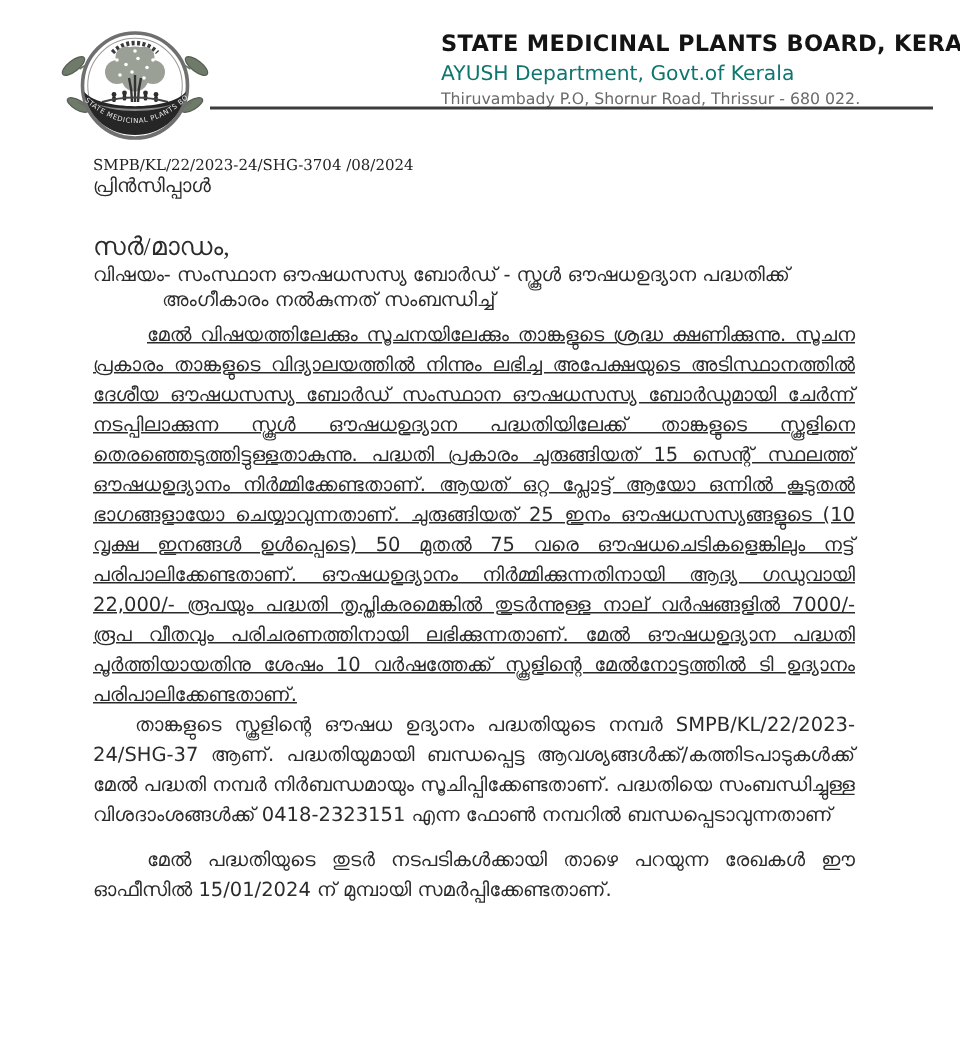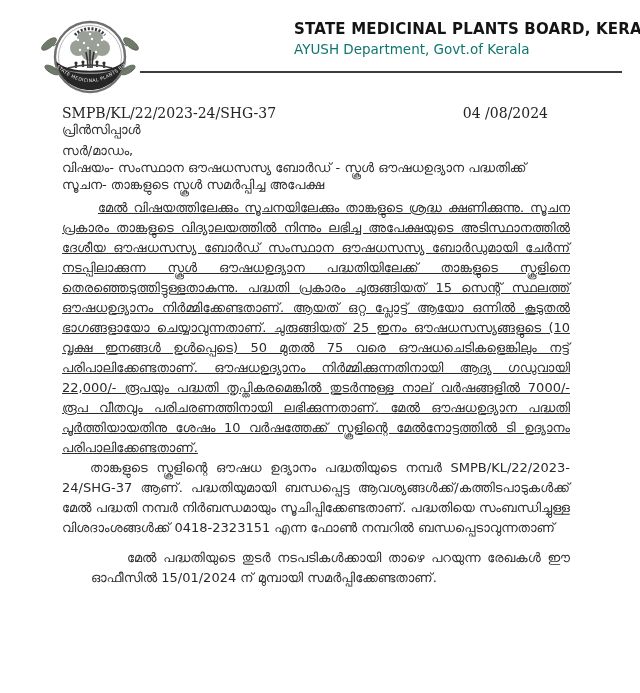--- a/index.html
+++ b/index.html
@@ -10,31 +10,31 @@
   
   .header{position:relative;height:100px;}
   .logo{position:absolute;left:38px;top:10px;width:104px;height:96px;}
   .masthead{position:absolute;left:294px;top:20px;width:336px;}
   .org{font-size:15px;font-weight:bold;color:#141414;letter-spacing:.2px;white-space:nowrap;}
   .dept{font-size:13.5px;color:#0f766e;margin-top:3px;}
   .addr{font-size:10.5px;color:#6a6a6a;margin-top:3px;}
   .rule{position:absolute;left:140px;right:18px;top:71px;border-top:2px solid #3c3c3c;}
   
   .content{padding:0 70px 0 62px;}
-  .ref-row{display:flex;justify-content:space-between;margin-top:5px;
-    font-family:"DejaVu Serif","Liberation Serif",serif;font-size:14px;color:#222;gap:16px;}
+  .ref-row{display:flex;margin-top:5px;
+    font-family:"DejaVu Serif","Liberation Serif",serif;font-size:10px;color:#222;}
   .ref-date{padding-right:22px;}
   .recipient{font-size:13px;line-height:17px;}
-  .salutation{margin-top:5px;font-size:13px;}
+  .salutation{margin-top:22px;font-size:17px;font-family:Liberation Serif, serif;}
   .subject{font-size:13px;line-height:17px;}
   .subject .l2{padding-left:46px;}
   .para{font-size:13px;line-height:20px;text-align:justify;margin:0;}
   .p1{margin-top:5px;text-indent:36px;text-decoration:underline;}
   .p2{text-indent:28px;}
-  .p3{margin-top:10px;text-indent:36px;margin-left:29px;}
+  .p3{margin-top:10px;text-indent:36px;}
 </style>
 </head>
 <body>
 
 <div class="page">
 
   <div class="header">
     <div class="logo">
       <svg viewBox="0 0 100 96" width="104" height="96" xmlns="http://www.w3.org/2000/svg">
 
@@ -91,41 +91,42 @@
 
         <path id="botArc" d="M15,56 Q50,88 85,56" fill="none"></path>
         <text font-size="4.6" fill="#e8e8e8" letter-spacing="0.4" font-family="DejaVu Sans, sans-serif">
           <textPath href="#botArc" startOffset="2%">STATE MEDICINAL PLANTS BOARD KERALA</textPath>
         </text>
       </svg>
     </div>
     <div class="masthead">
       <div class="org">STATE MEDICINAL PLANTS BOARD, KERALA</div>
       <div class="dept">AYUSH Department, Govt.of Kerala</div>
+      <div class="addr">Thiruvambady P.O, Shornur Road, Thrissur - 680 022.</div>
     </div>
     <div class="rule"></div>
   </div>
 
   <div class="content">
 
     <div class="ref-row">
       <span class="ref-no">SMPB/KL/22/2023-24/SHG-37</span>
       <span class="ref-date">04 /08/2024</span>
     </div>
 
     <div class="recipient">
 
     <div class="addr-line">പ്രിൻസിപ്പാൾ</div>
       </div>
 
     <div class="salutation">സർ/മാഡം,</div>
 
     <div class="subject">
       <div class="l1">വിഷയം- സംസ്ഥാന ഔഷധസസ്യ ബോർഡ് - സ്കൂൾ ഔഷധഉദ്യാന പദ്ധതിക്ക്</div>
-      <div class="l3">സൂചന- താങ്കളുടെ സ്കൂൾ സമർപ്പിച്ച  അപേക്ഷ</div>
+      <div class="l2">അംഗീകാരം നൽകുന്നത് സംബന്ധിച്ച്</div>
     </div>
 
     <p class="para p1">മേൽ വിഷയത്തിലേക്കും സൂചനയിലേക്കും താങ്കളുടെ ശ്രദ്ധ ക്ഷണിക്കുന്നു. സൂചന പ്രകാരം താങ്കളുടെ വിദ്യാലയത്തിൽ നിന്നും ലഭിച്ച അപേക്ഷയുടെ അടിസ്ഥാനത്തിൽ ദേശീയ ഔഷധസസ്യ ബോർഡ് സംസ്ഥാന ഔഷധസസ്യ ബോർഡുമായി ചേർന്ന് നടപ്പിലാക്കുന്ന സ്കൂൾ ഔഷധഉദ്യാന പദ്ധതിയിലേക്ക് താങ്കളുടെ സ്കൂളിനെ തെരഞ്ഞെടുത്തിട്ടുള്ളതാകുന്നു. പദ്ധതി പ്രകാരം ചുരുങ്ങിയത് 15 സെന്റ് സ്ഥലത്ത് ഔഷധഉദ്യാനം നിർമ്മിക്കേണ്ടതാണ്. ആയത് ഒറ്റ പ്ലോട്ട് ആയോ ഒന്നിൽ കൂടുതൽ ഭാഗങ്ങളായോ ചെയ്യാവുന്നതാണ്. ചുരുങ്ങിയത് 25 ഇനം ഔഷധസസ്യങ്ങളുടെ (10 വൃക്ഷ ഇനങ്ങൾ ഉൾപ്പെടെ) 50 മുതൽ 75 വരെ ഔഷധചെടികളെങ്കിലും നട്ട് പരിപാലിക്കേണ്ടതാണ്. ഔഷധഉദ്യാനം നിർമ്മിക്കുന്നതിനായി ആദ്യ ഗഡുവായി 22,000/- രൂപയും പദ്ധതി തൃപ്തികരമെങ്കിൽ തുടർന്നുള്ള നാല് വർഷങ്ങളിൽ 7000/- രൂപ വീതവും പരിചരണത്തിനായി ലഭിക്കുന്നതാണ്. മേൽ ഔഷധഉദ്യാന പദ്ധതി പൂർത്തിയായതിനു ശേഷം 10 വർഷത്തേക്ക് സ്കൂളിന്റെ മേൽനോട്ടത്തിൽ ടി ഉദ്യാനം പരിപാലിക്കേണ്ടതാണ്.</p>
     <p class="para p2">താങ്കളുടെ സ്കൂളിന്റെ ഔഷധ ഉദ്യാനം പദ്ധതിയുടെ നമ്പർ SMPB/KL/22/2023-24/SHG-37 ആണ്. പദ്ധതിയുമായി ബന്ധപ്പെട്ട ആവശ്യങ്ങൾക്ക്/കത്തിടപാടുകൾക്ക് മേൽ പദ്ധതി നമ്പർ നിർബന്ധമായും സൂചിപ്പിക്കേണ്ടതാണ്. പദ്ധതിയെ സംബന്ധിച്ചുള്ള വിശദാംശങ്ങൾക്ക് 0418-2323151 എന്ന ഫോൺ നമ്പറിൽ ബന്ധപ്പെടാവുന്നതാണ്</p>
     <p class="para p3">മേൽ പദ്ധതിയുടെ തുടർ നടപടികൾക്കായി താഴെ പറയുന്ന രേഖകൾ ഈ ഓഫീസിൽ 15/01/2024 ന് മുമ്പായി സമർപ്പിക്കേണ്ടതാണ്.</p>
 
   </div>
 </div>
 
 </body></html>

